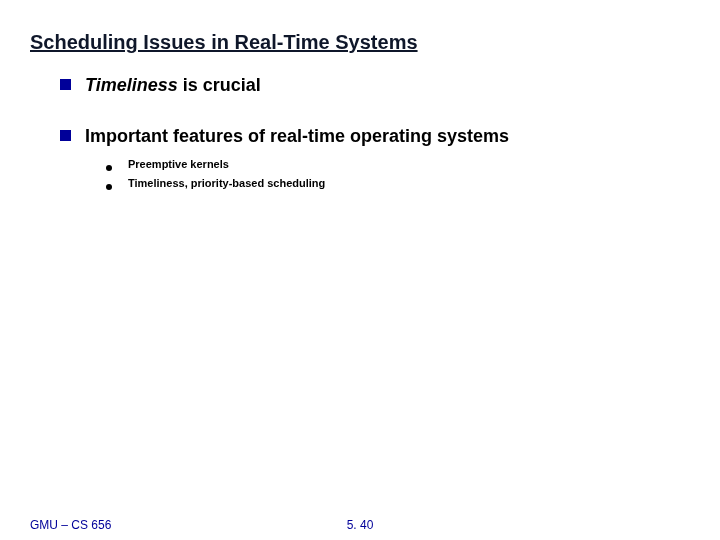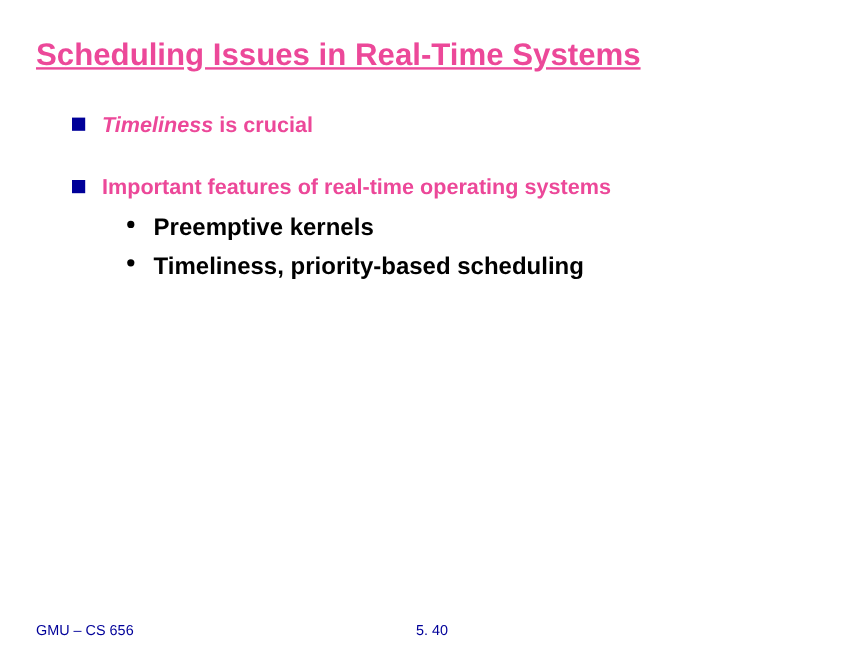--- a/index.html
+++ b/index.html
@@ -15,25 +15,25 @@
       position: relative;
       overflow: hidden;
     }
     .slide {
       width: 100%;
       height: 100%;
       padding: 30px 30px 20px 30px;
       position: relative;
     }
     .title {
-      font-size: 26px;
+      font-size: 20px;
       font-weight: bold;
-      color: #ec4899;
+      color: #0f172a;
       text-decoration: underline;
-      margin-bottom: 32px;
+      margin-bottom: 20px;
       line-height: 1.2;
     }
     .bullet-row {
       display: flex;
       align-items: flex-start;
       margin-left: 30px;
       margin-bottom: 28px;
     }
     .bullet-row.tighter {
       margin-bottom: 8px;
@@ -42,21 +42,21 @@
       width: 11px;
       height: 11px;
       background: #000099;
       flex-shrink: 0;
       margin-top: 5px;
       margin-right: 14px;
     }
     .bullet-text {
       font-size: 18px;
       font-weight: bold;
-      color: #ec4899;
+      color: #000000;
       line-height: 1.3;
     }
     .bullet-text .italic {
       font-style: italic;
     }
     .sub-row {
       display: flex;
       align-items: flex-start;
       margin-left: 76px;
       margin-bottom: 4px;
@@ -64,21 +64,21 @@
     .dot-bullet {
       width: 6px;
       height: 6px;
       background: #000000;
       border-radius: 50%;
       flex-shrink: 0;
       margin-top: 8px;
       margin-right: 16px;
     }
     .sub-text {
-      font-size: 20px;
+      font-size: 11px;
       font-weight: bold;
       color: #000000;
       line-height: 1.4;
     }
     .footer {
       position: absolute;
       bottom: 22px;
       left: 30px;
       right: 30px;
       font-size: 12px;

